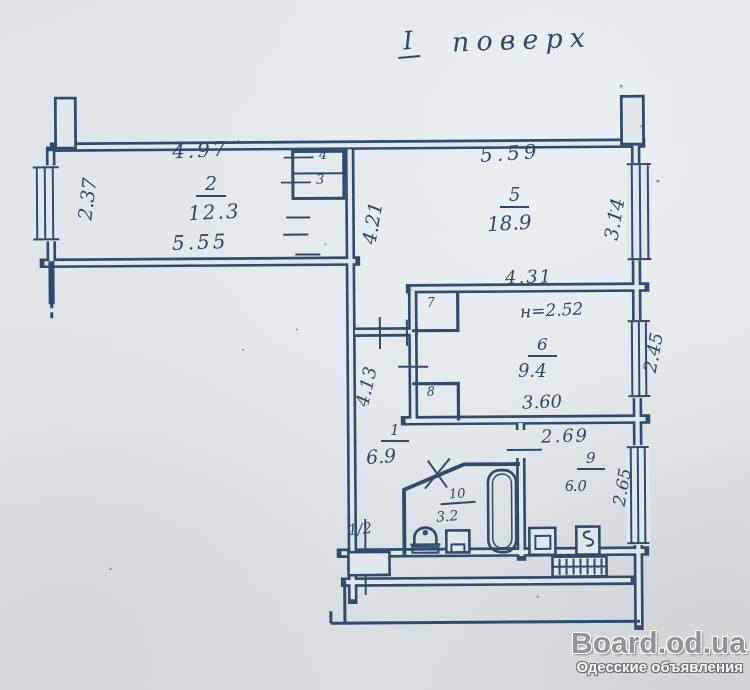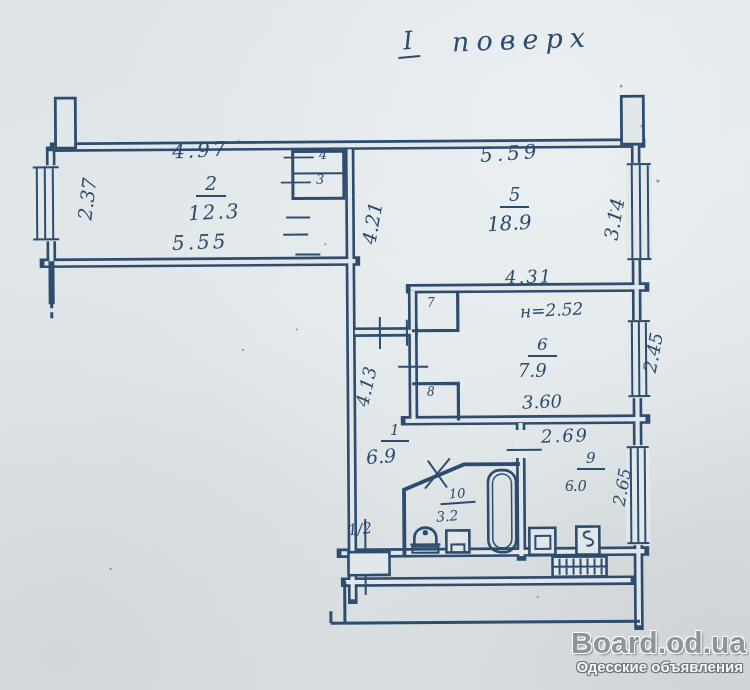--- a/index.html
+++ b/index.html
@@ -221,21 +221,21 @@
 
   <div class="lbl" id="d5-top">5.59</div>
   <div class="lbl rot" id="d5-left">4.21</div>
   <div class="lbl num" id="n5">5</div>
   <div class="lbl" id="a5">18.9</div>
   <div class="lbl rot" id="d5-right">3.14</div>
 
   <div class="lbl" id="d6-top">4.31</div>
   <div class="lbl" id="h6">н=2.52</div>
   <div class="lbl num" id="n6">6</div>
-  <div class="lbl" id="a6">7.9</div>
+  <div class="lbl" id="a6">9.4</div>
   <div class="lbl" id="d6-bot">3.60</div>
   <div class="lbl rot" id="d6-right">2.45</div>
 
   <div class="lbl" id="n7">7</div>
   <div class="lbl" id="n8">8</div>
 
   <div class="lbl rot" id="d1-left">4.13</div>
   <div class="lbl num" id="n1">1</div>
   <div class="lbl" id="a1">6.9</div>
 

